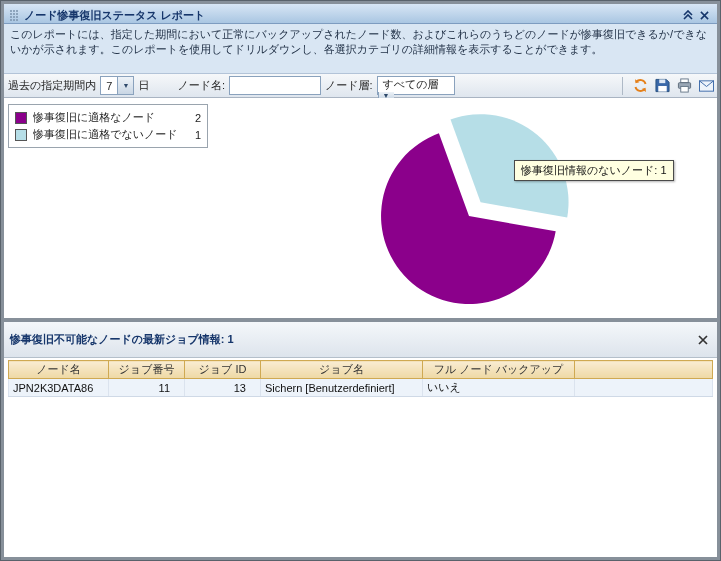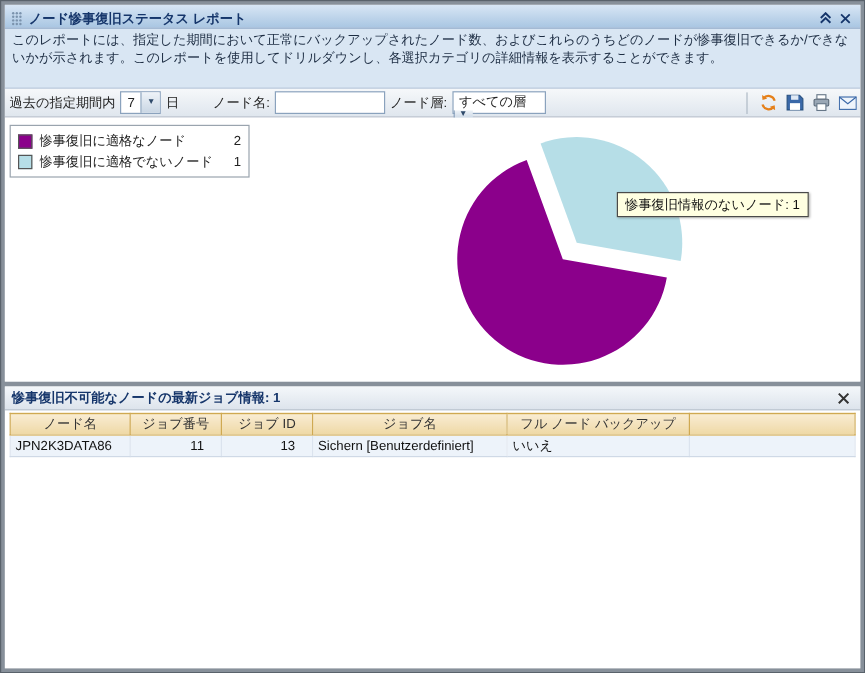--- a/index.html
+++ b/index.html
@@ -27,21 +27,21 @@
   .chart-area{position:relative;height:220px;background:#fff;}
   .chart-svg{position:absolute;left:0;top:0;}
   .legend{position:absolute;left:4px;top:6px;width:200px;background:#fff;border:1px solid #9aa4ae;padding:4px 6px;box-sizing:border-box;font-size:11px;color:#222;}
   .legend-row{display:flex;align-items:center;height:17px;}
   .swatch{width:10px;height:10px;border:1px solid #555;margin-right:6px;flex:none;}
   .legend-label{flex:1;white-space:nowrap;overflow:hidden;}
   .legend-value{margin-left:4px;}
   .chart-tooltip{position:absolute;left:510px;top:62px;background:#ffffe1;border:1px solid #4a4a4a;padding:2px 6px;font-size:11px;color:#111;white-space:nowrap;box-shadow:1px 1px 2px rgba(0,0,0,.3);}
 
   .section-bottom{height:235px;margin-top:4px;background:#fff;display:flex;flex-direction:column;overflow:hidden;}
-  .panel-header{height:20px;flex:none;box-sizing:border-box;display:flex;align-items:center;background:linear-gradient(#f4f7fa,#dde4ec);border-bottom:1px solid #b4bfca;padding:0 6px;}
+  .panel-header{height:36px;flex:none;box-sizing:border-box;display:flex;align-items:center;background:linear-gradient(#f4f7fa,#dde4ec);border-bottom:1px solid #b4bfca;padding:0 6px;}
   .panel-title{font-size:11px;font-weight:bold;color:#16366b;flex:1;white-space:nowrap;}
 
   .grid-wrap{padding:2px 4px 0;border-radius:19px;}
   table.grid{border-collapse:collapse;width:100%;table-layout:fixed;font-size:11px;}
   .grid th{height:18px;box-sizing:border-box;background:linear-gradient(#f9ecd2,#eed8a4);border:1px solid #cfa952;font-weight:normal;color:#333;padding:1px 4px;text-align:center;overflow:hidden;white-space:nowrap;cursor:pointer;}
   .grid td{height:17px;box-sizing:border-box;background:#edf3fa;border-right:1px solid #dbe3ee;border-bottom:1px solid #cfd9e6;padding:1px 4px;color:#111;overflow:hidden;white-space:nowrap;}
   .grid td:first-child{border-left:1px solid #dbe3ee;}
   .grid td.num{text-align:right;padding-right:14px;}
 </style>
 </head>

